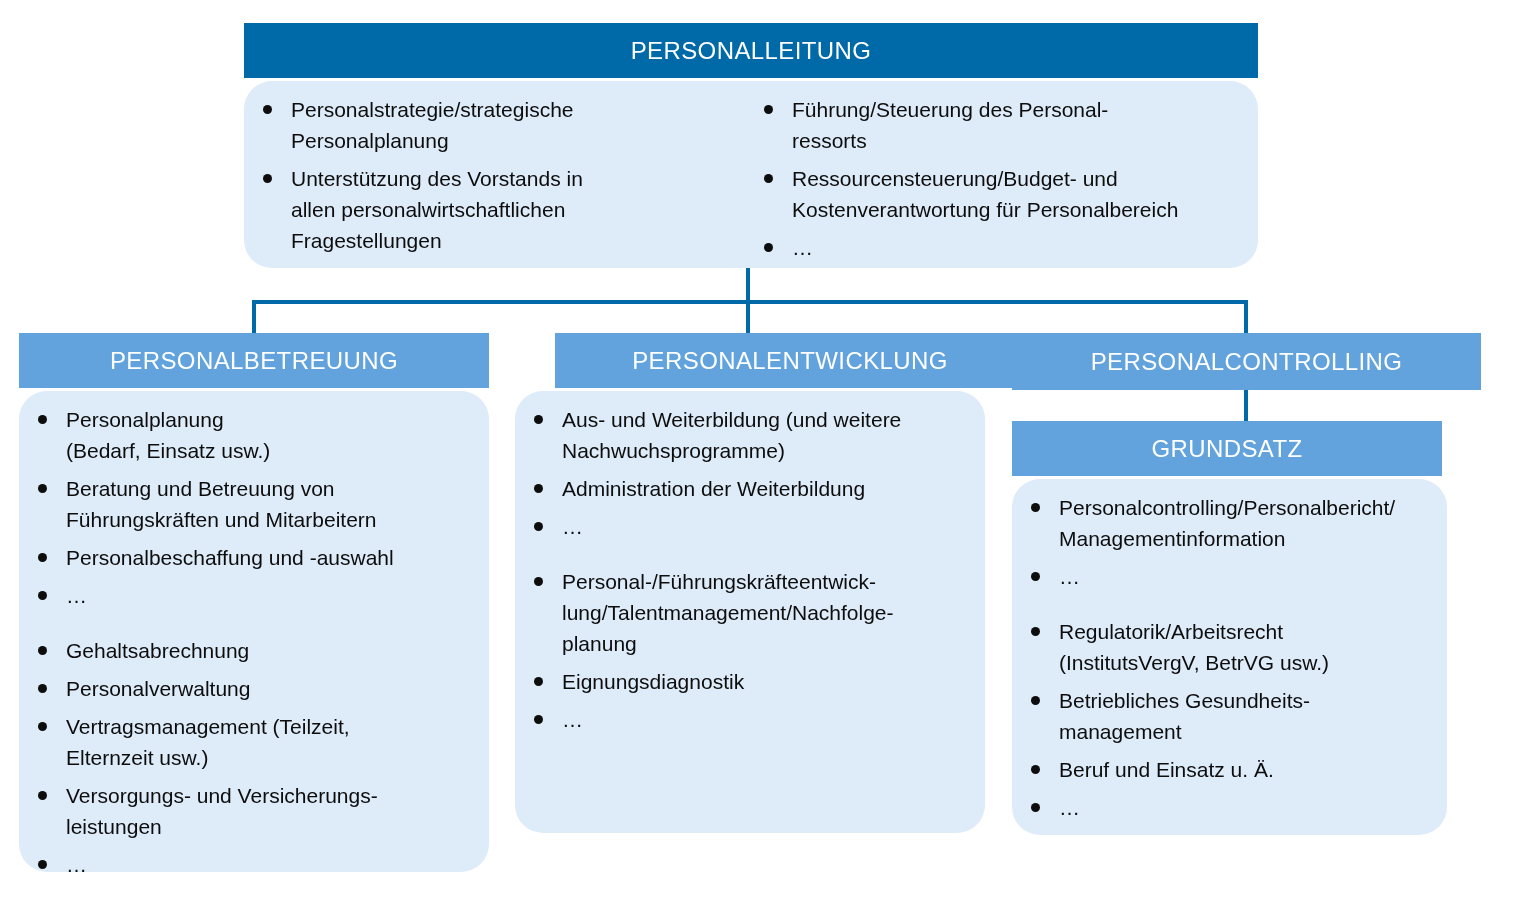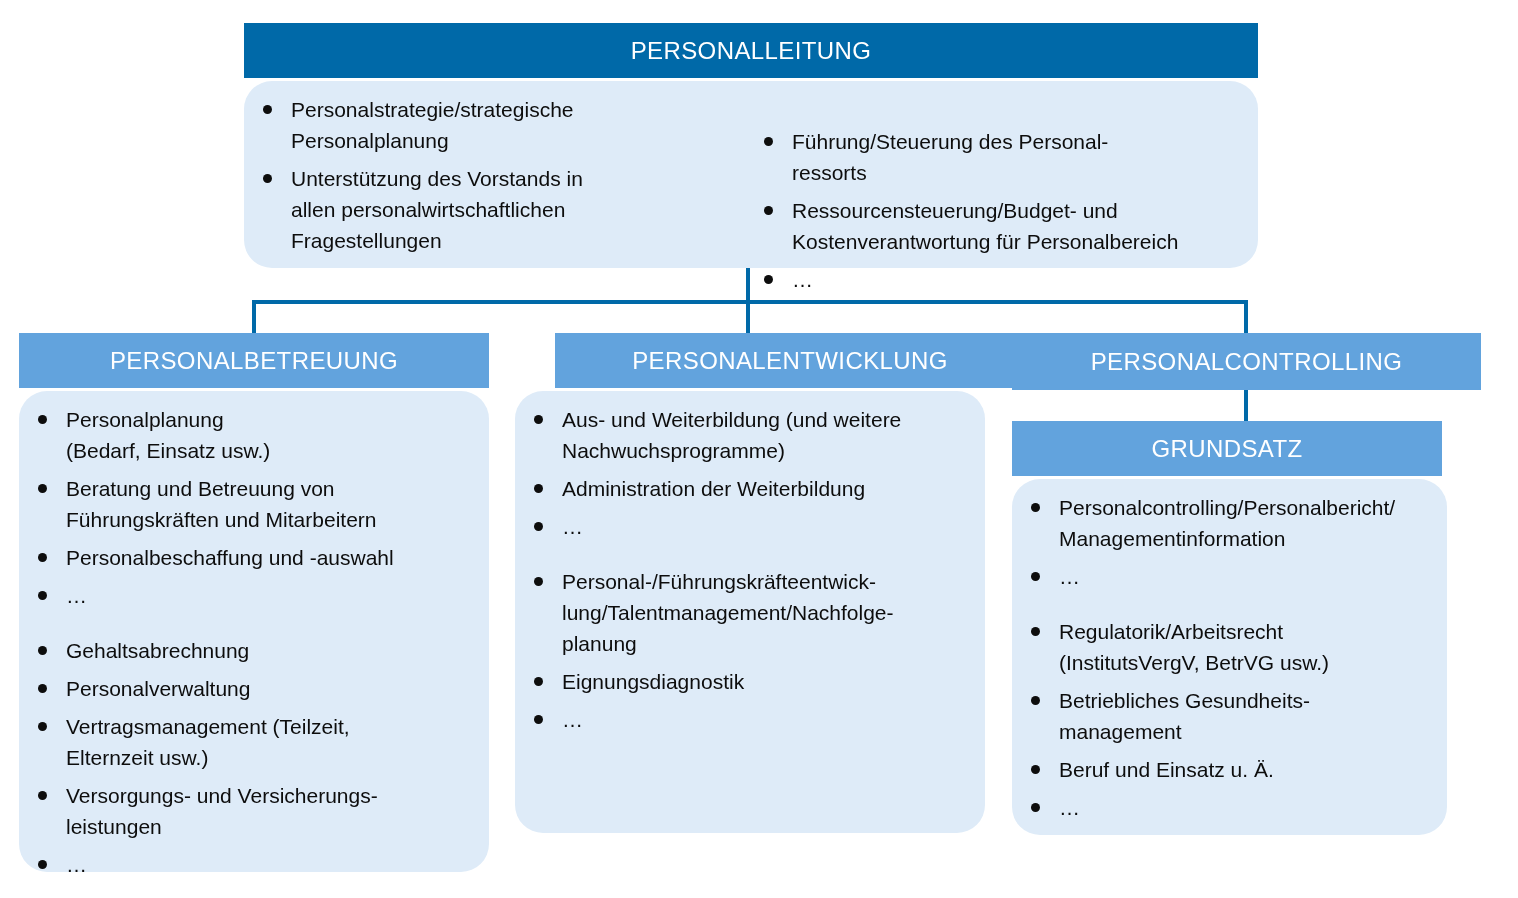--- a/index.html
+++ b/index.html
@@ -55,21 +55,21 @@
     left: -28px;
     top: 11px;
     width: 9px;
     height: 9px;
     border-radius: 50%;
     background: #0d0d0d;
   }
   ul.bullets.second { margin-top: 24px; }
   .cols { display: flex; }
   .col { width: 50%; box-sizing: border-box; }
-  .col.right ul.bullets { padding-left: 44px; margin-top: 32px; }
+  .col.right ul.bullets { padding-left: 44px; }
   .connector {
     position: absolute;
     background: var(--connector, #0069a8);
   }
 </style>
 </head>
 <body>
 
 <div class="canvas">
 

